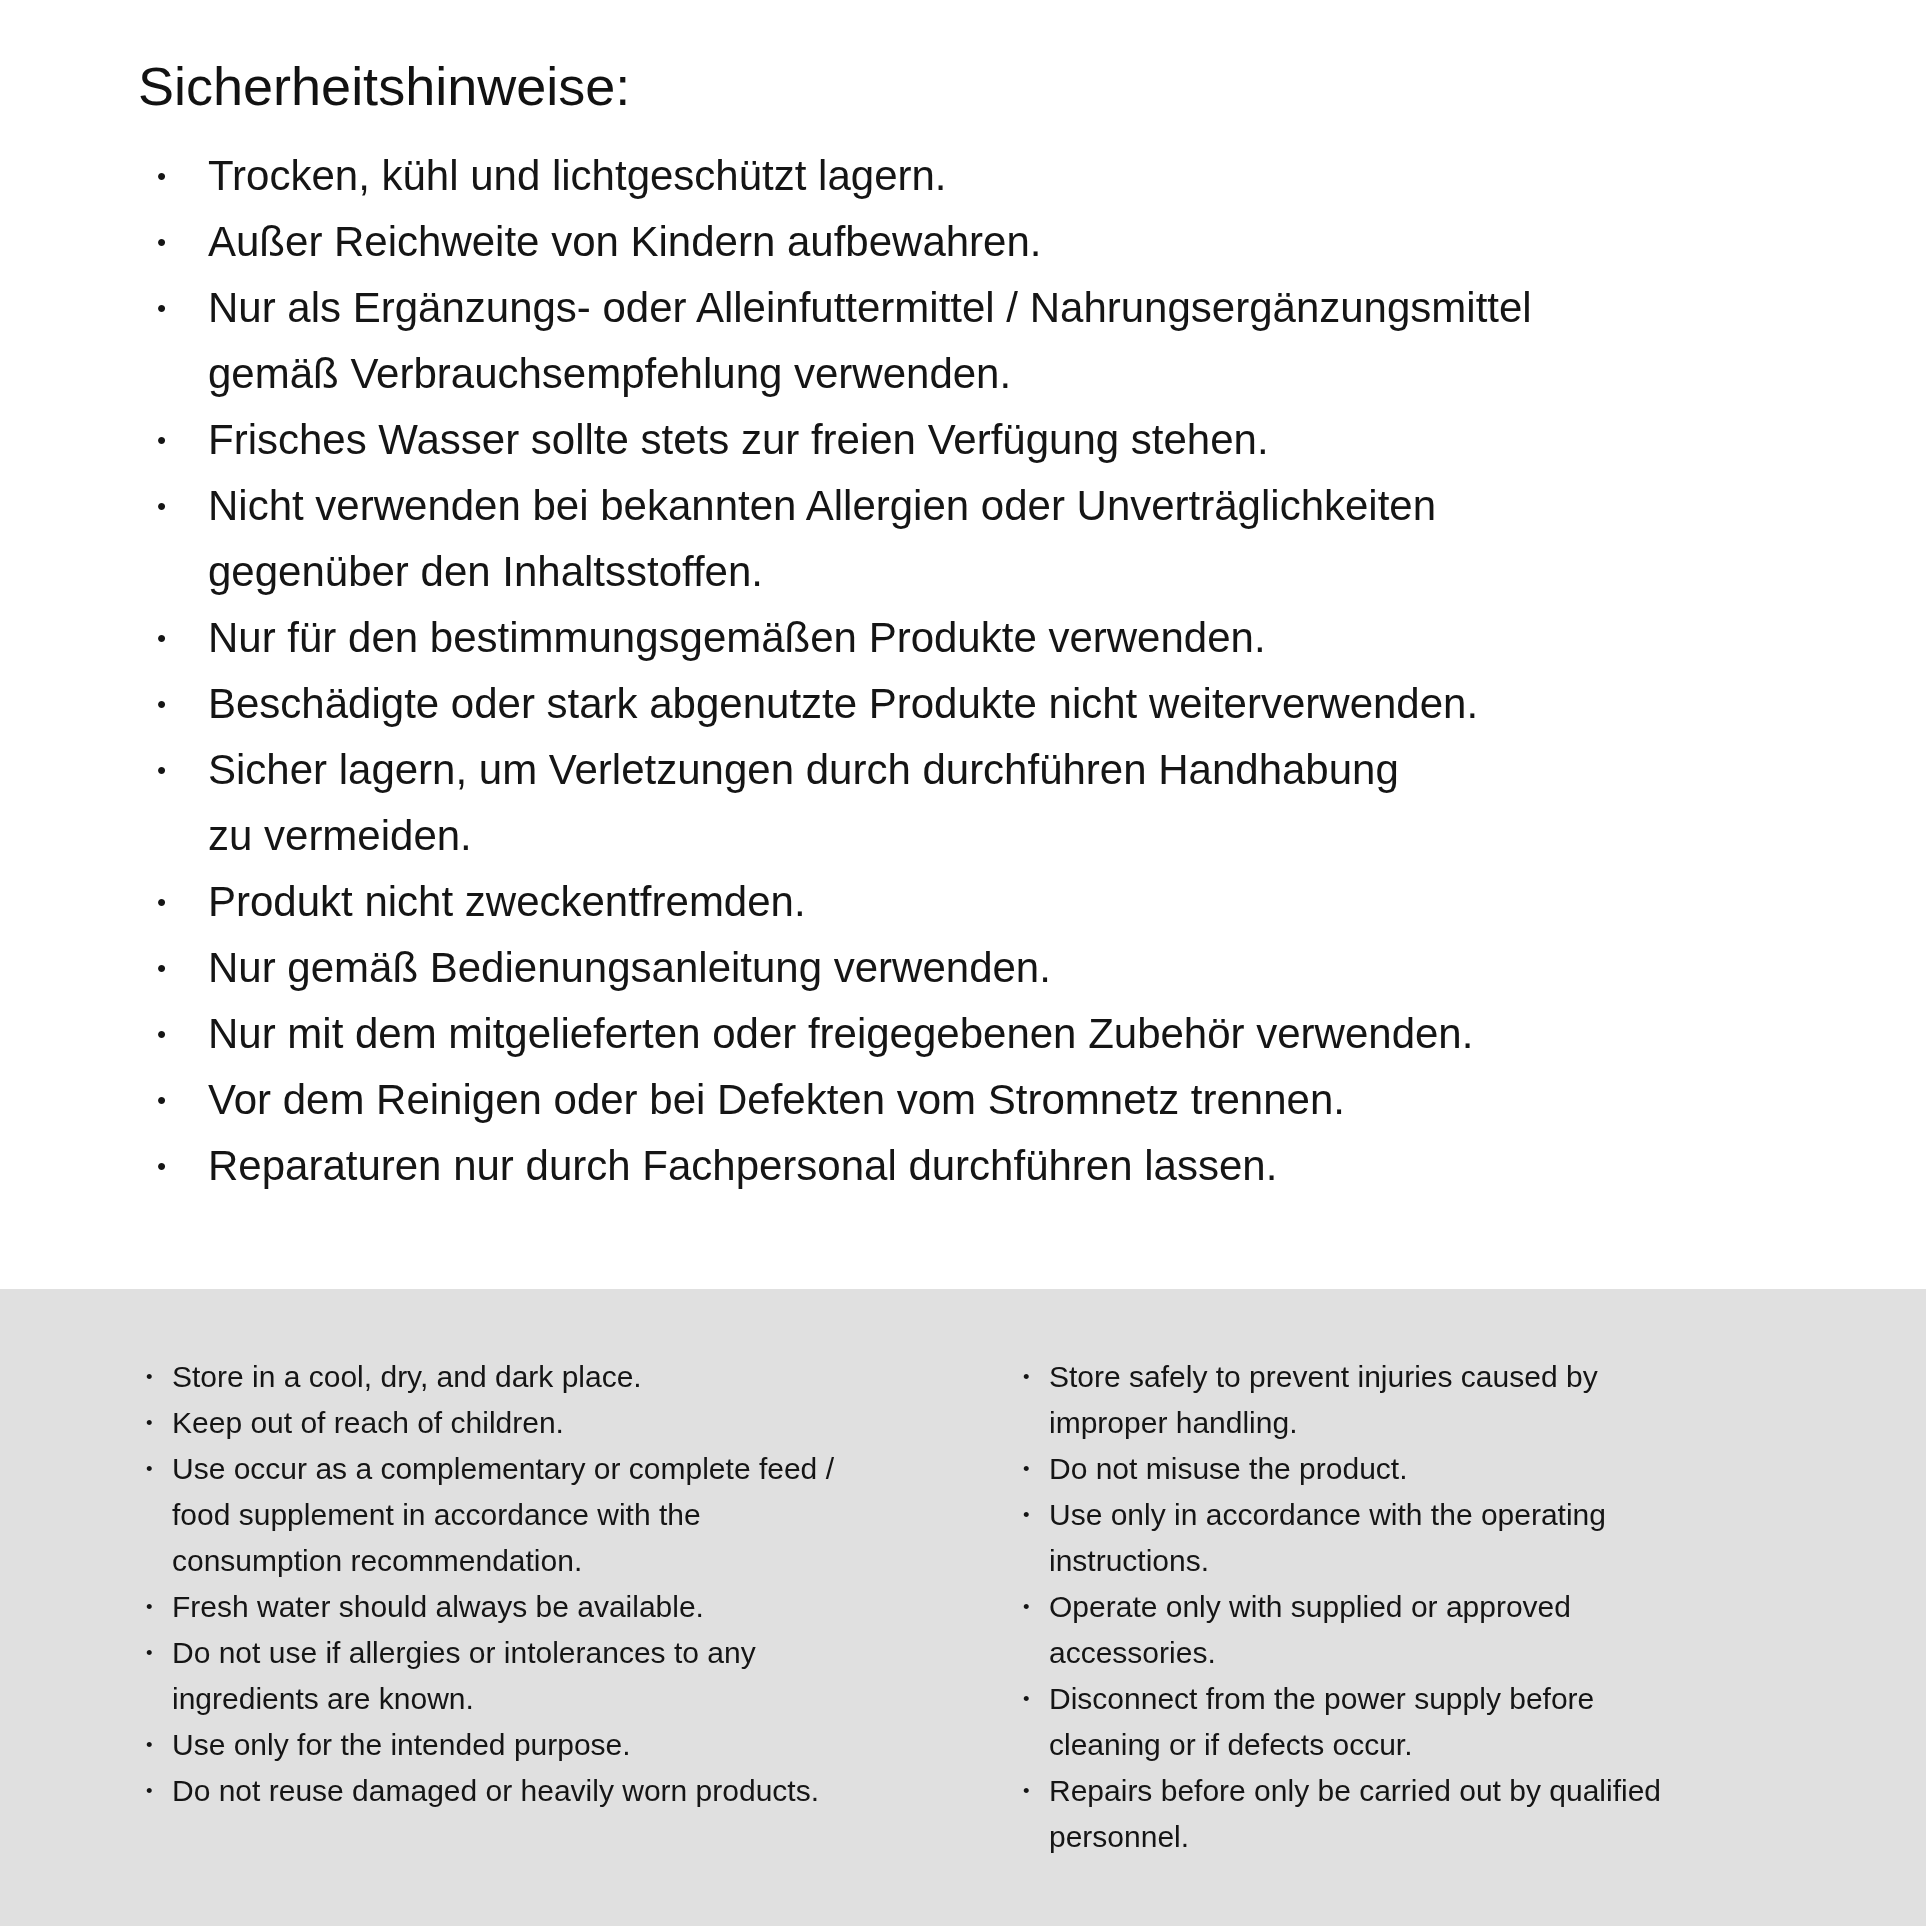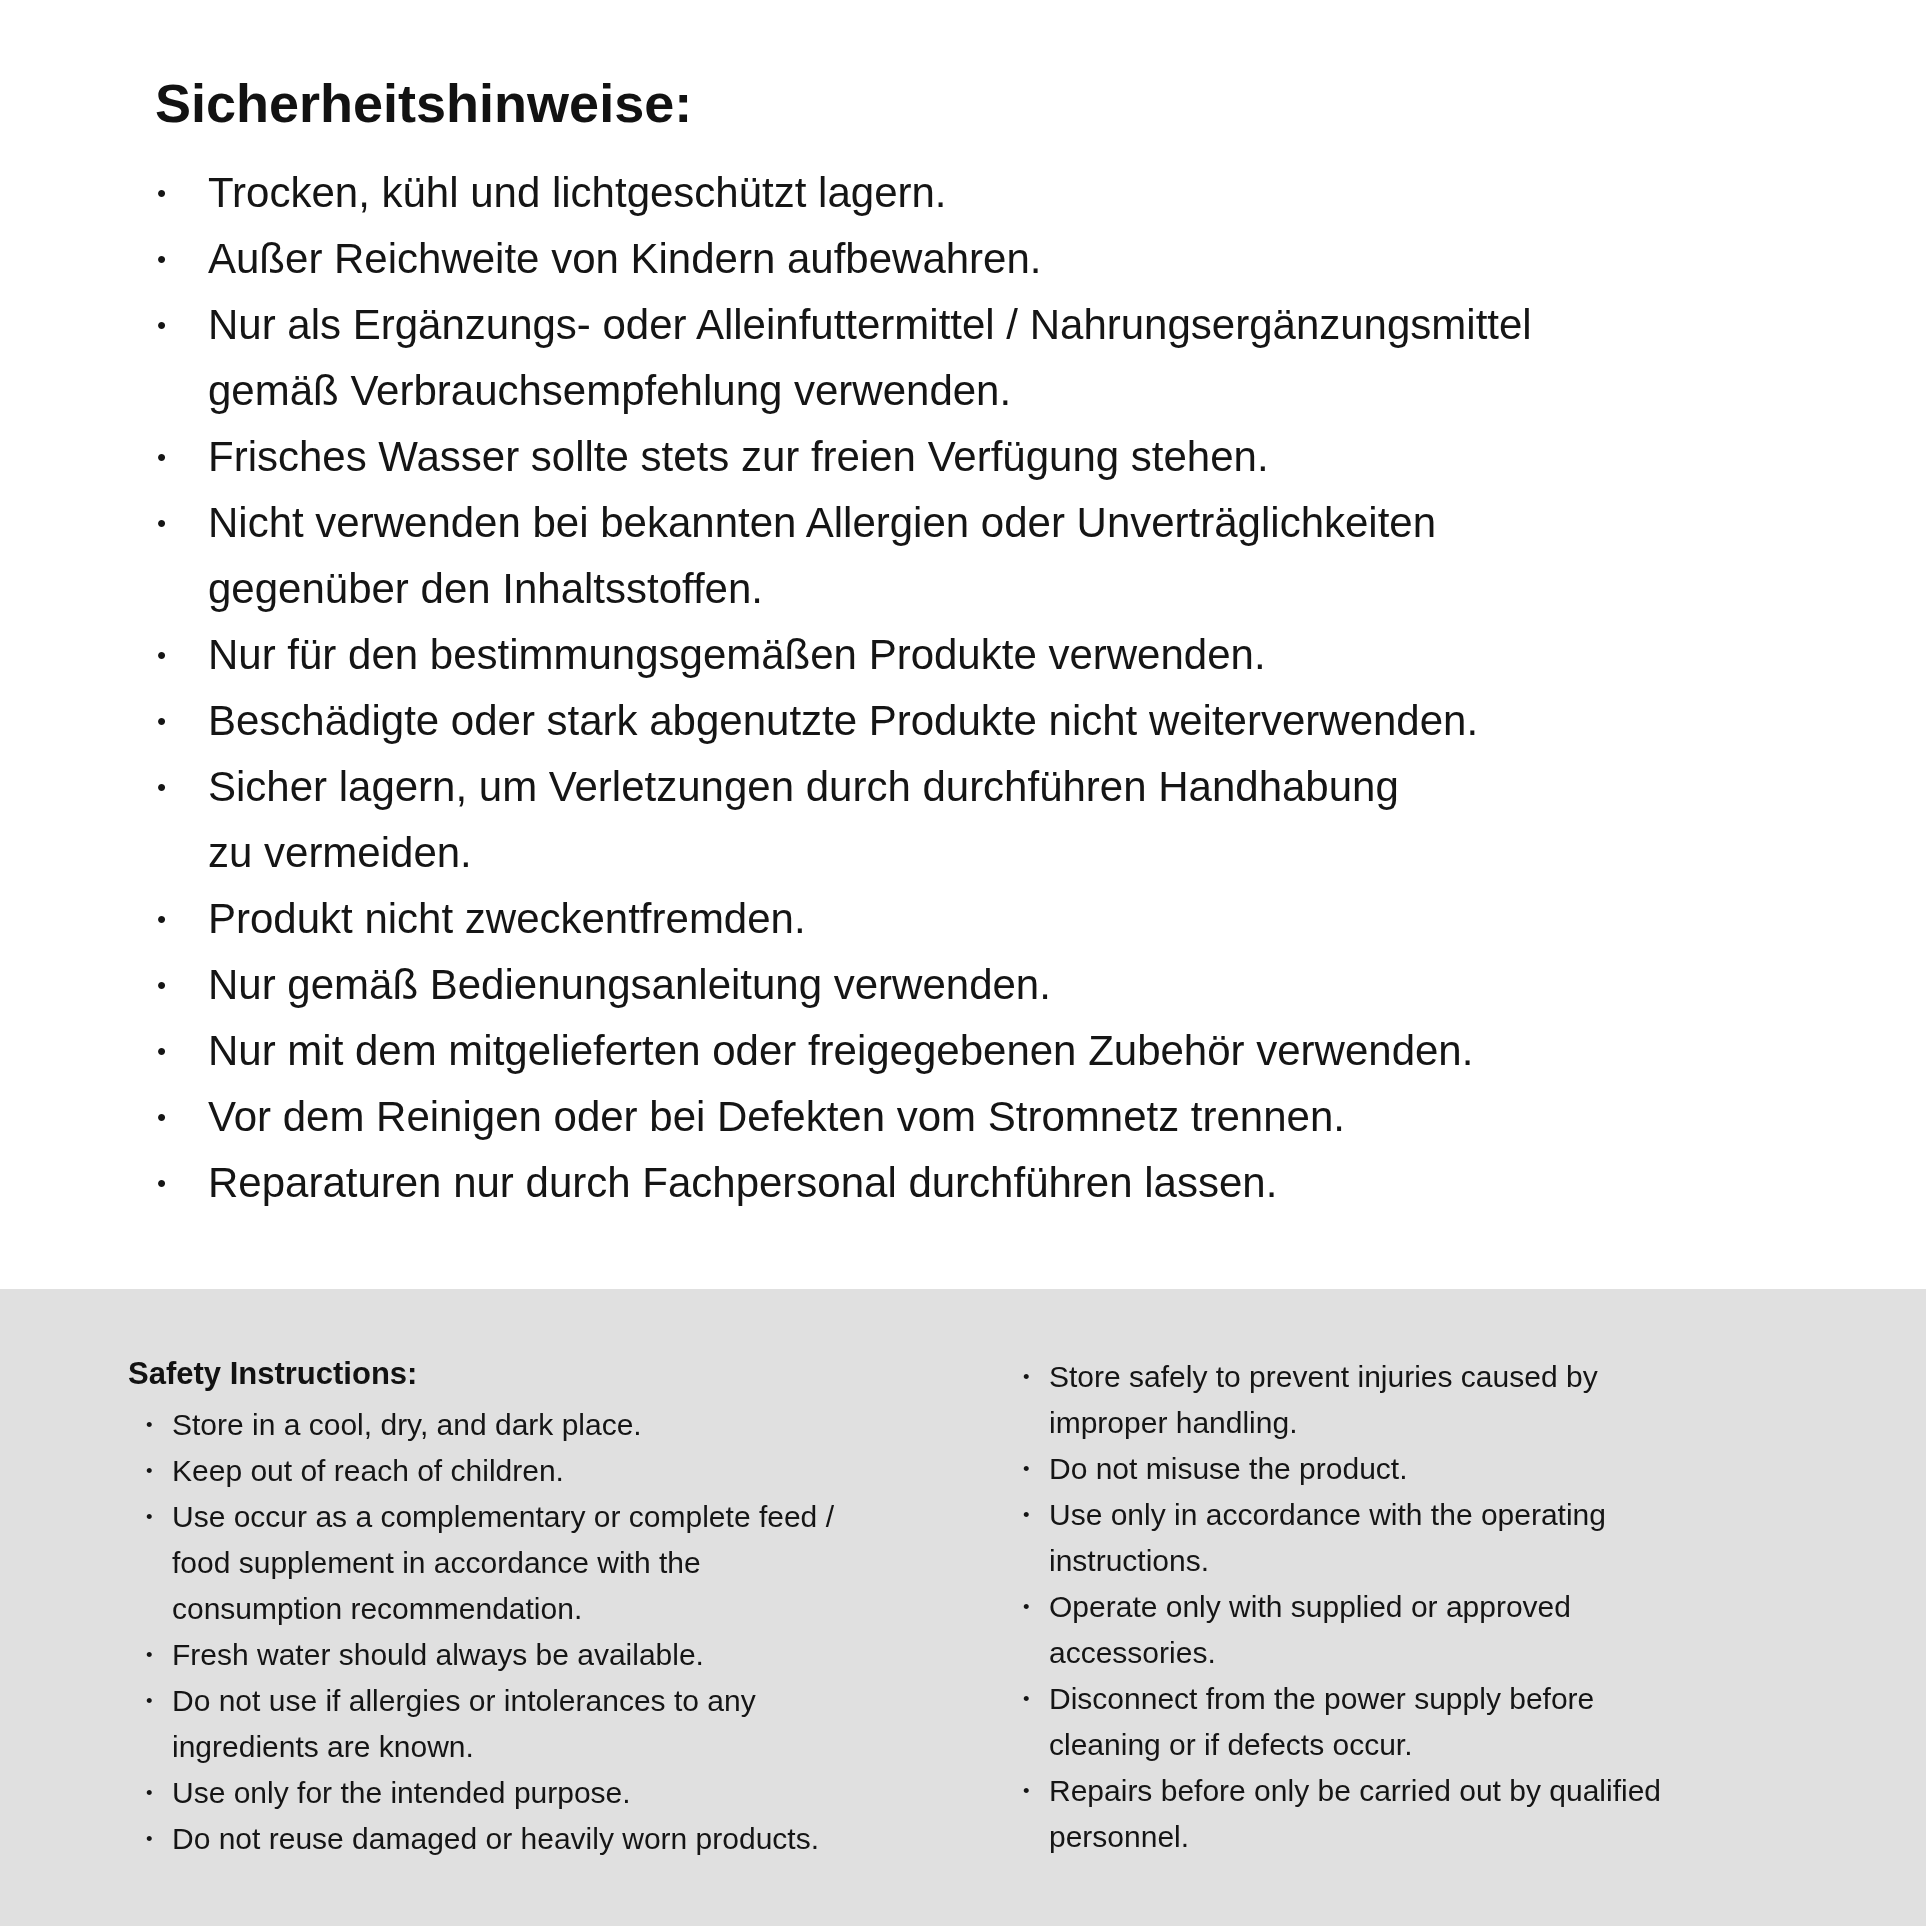--- a/index.html
+++ b/index.html
@@ -14,23 +14,23 @@
   }
 
   
   .de-section {
     position: absolute;
     left: 138px;
     top: 55px;
     width: 1734px;
   }
   .de-title {
-    margin: 17px;
+    margin: 0;
     font-size: 54px;
-    font-weight: 700;
+    font-weight: 400;
     line-height: 62px;
     color: #121212;
   }
   .de-list {
     list-style: none;
     margin: 26px 0 0 0;
     padding: 0 0 0 19px;
     font-size: 42px;
     line-height: 66px;
   }
@@ -143,21 +143,20 @@
         </li>
       <li>
           <span class="bullet">•</span>
           <span class="item-text">Reparaturen nur durch Fachpersonal durchführen lassen.</span>
         </li>
     </ul>
   </section>
 
   <section class="en-section">
     <div class="en-col-left">
-      <h2 class="en-title">Safety Instructions:</h2>
       <ul class="en-list">
         <li>
             <span class="bullet">•</span>
             <span class="item-text">Store in a cool, dry, and dark place.</span>
           </li>
         <li>
             <span class="bullet">•</span>
             <span class="item-text">Keep out of reach of children.</span>
           </li>
         <li>

